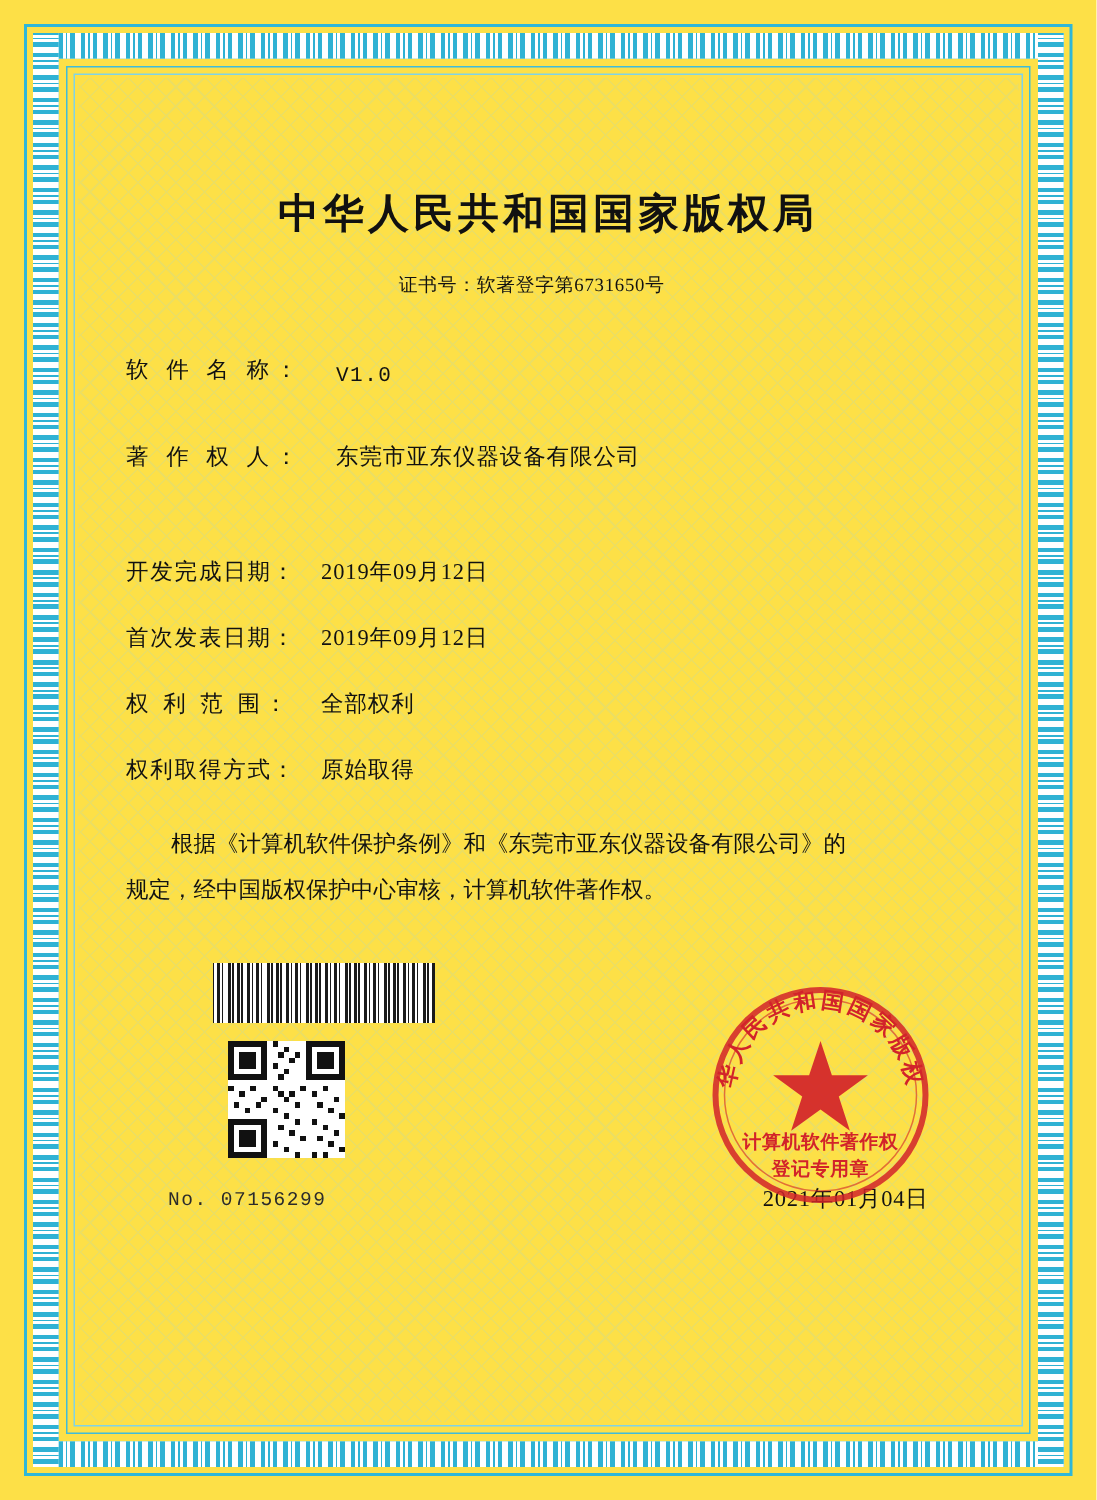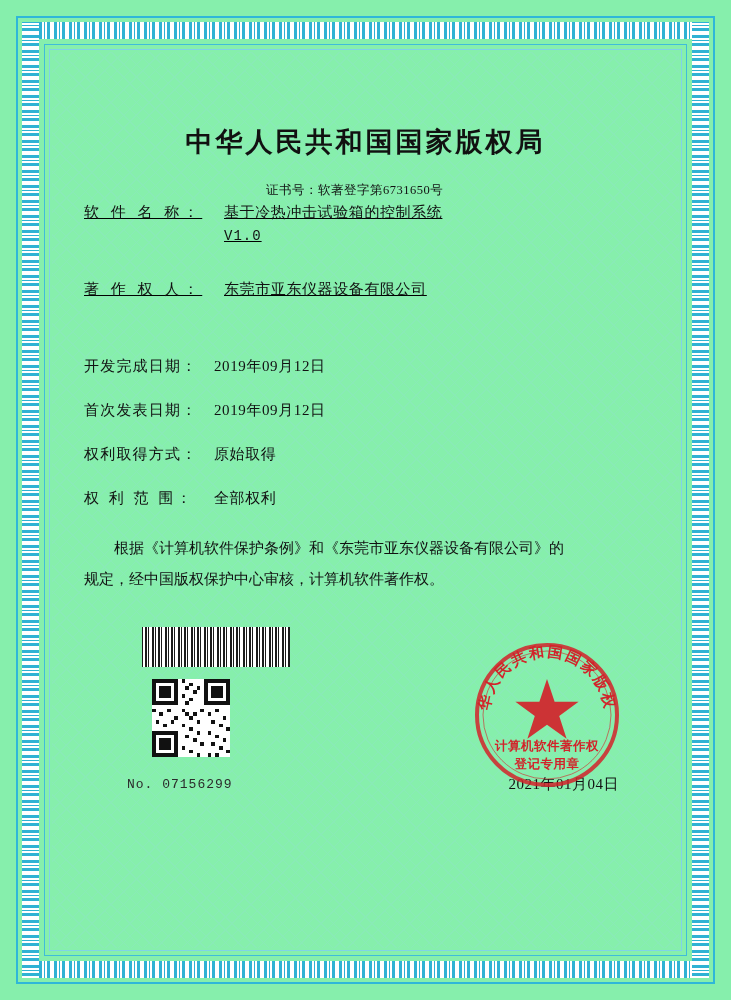--- a/index.html
+++ b/index.html
@@ -14,21 +14,21 @@
     position: relative;
     overflow: hidden;
   }
 
   
   .cert {
     position: absolute;
     left: 0; top: 0;
     width: 731px;
     height: 1000px;
-    background: #86efac;
+    background: #fde047;
   }
 
   .border-outer {
     position: absolute;
     left: 16px;
     top: 16px;
     width: 699px;
     height: 968px;
     box-sizing: border-box;
     border: 2px solid #2fb7d8;
@@ -135,23 +135,22 @@
   .cert-no {
     text-align: center;
     font-size: 12.5px;
     color: #111111;
     margin-top: 22px;
     padding-right: 22px;
     letter-spacing: 0.5px;
   }
 
   .field-block {
-    margin-top: 4px;
+    margin-top: 38px;
     padding-left: 32px;
-    text-decoration: underline;
   }
   .field-row {
     display: flex;
     align-items: flex-start;
     margin-bottom: 14px;
     font-size: 15px;
     color: #111111;
   }
   .field-label {
     width: 140px;
@@ -224,21 +223,21 @@
     height: 40px;
     background-image: repeating-linear-gradient(90deg,
       #1a1a1a 0px, #1a1a1a 1px, #ffffff 1px, #ffffff 3px,
       #1a1a1a 3px, #1a1a1a 5px, #ffffff 5px, #ffffff 6px,
       #1a1a1a 6px, #1a1a1a 7px, #ffffff 7px, #ffffff 10px,
       #1a1a1a 10px, #1a1a1a 12px, #ffffff 12px, #ffffff 13px);
   }
   .qr-wrap { position: absolute; left: 100px; top: 62px; width: 78px; height: 78px; }
   .serial {
     position: absolute;
-    left: 75px;
+    left: 60px;
     top: 160px;
     font-family: "Liberation Mono", "DejaVu Sans Mono", monospace;
     font-size: 13px;
     color: #2b2b2b;
     letter-spacing: 1px;
   }
   .issue-date {
     position: absolute;
     right: 60px;
     top: 158px;
@@ -287,21 +286,20 @@
     <div class="title-main">中华人民共和国国家版权局</div>
 
     <div class="cert-no">
       <span>证书号：</span><span>软著登字第6731650号</span>
     </div>
 
     <div class="field-block">
       <div class="field-row">
         <div class="field-label">软 件 名 称：</div>
         <div class="field-value">
-          <span>基于冷热冲击试验箱的控制系统</span>
           <span class="version">V1.0</span>
         </div>
       </div>
 
       <div class="spacer-md"></div>
 
       <div class="field-row">
         <div class="field-label">著 作 权 人：</div>
         <div class="field-value">东莞市亚东仪器设备有限公司</div>
       </div>
@@ -312,26 +310,26 @@
     <div class="meta-block">
       <div class="meta-row">
         <div class="meta-label">开发完成日期：</div>
         <div class="meta-value">2019年09月12日</div>
       </div>
       <div class="meta-row">
         <div class="meta-label">首次发表日期：</div>
         <div class="meta-value">2019年09月12日</div>
       </div>
       <div class="meta-row">
+        <div class="meta-label mid">权 利 范 围：</div>
+        <div class="meta-value">全部权利</div>
+      </div>
+      <div class="meta-row">
         <div class="meta-label">权利取得方式：</div>
         <div class="meta-value">原始取得</div>
-      </div>
-      <div class="meta-row">
-        <div class="meta-label mid">权 利 范 围：</div>
-        <div class="meta-value">全部权利</div>
       </div>
     </div>
 
     <div class="statement">
       <div><span class="indent"></span><span>根据《计算机软件保护条例》和《东莞市亚东仪器设备有限公司》的</span></div>
       <div>规定，经中国版权保护中心审核，计算机软件著作权。</div>
     </div>
 
     <div class="lower">
 

